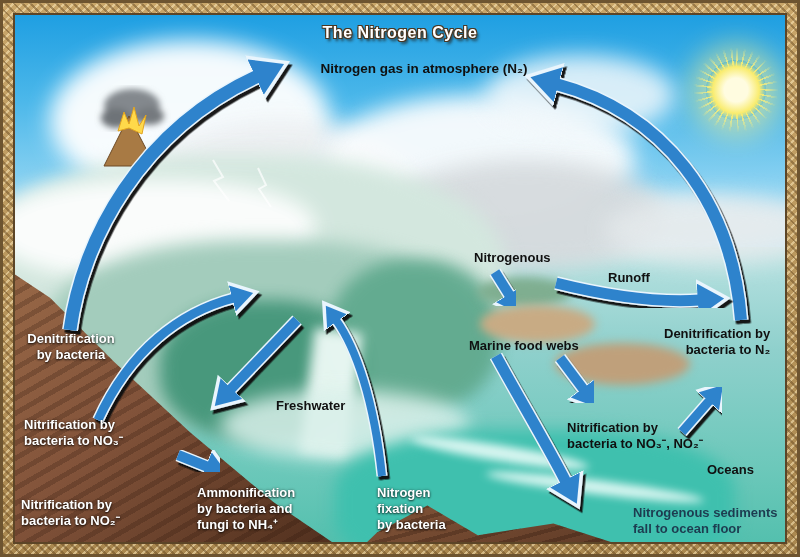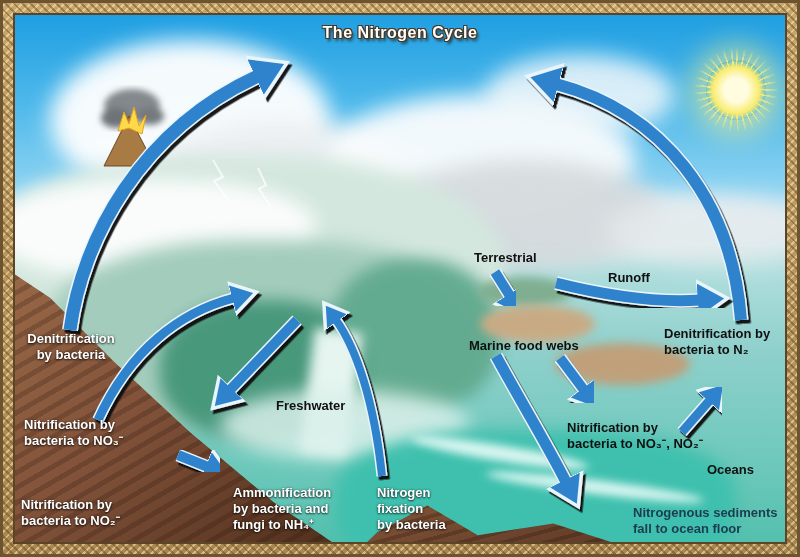--- a/index.html
+++ b/index.html
@@ -204,36 +204,37 @@
       <path class="outl" d="M 496 356 C 520 400 550 450 566 482" stroke-width="14" marker-end="url(#ahO)"></path>
         <path class="main" d="M 496 356 C 520 400 550 450 566 482" stroke-width="11" marker-end="url(#ah)"></path>
       </g>
     <g class="arr" filter="url(#ds)">
       <path class="outl" d="M 682 432 L 710 400" stroke-width="12" marker-end="url(#ahO)"></path>
         <path class="main" d="M 682 432 L 710 400" stroke-width="9" marker-end="url(#ah)"></path>
       </g>
   </svg>
 
   <div class="title">The Nitrogen Cycle</div>
-  <div class="lbl lbl-black" style="left:474px;top:250px;">Terrestrial</div>
+  <div class="lbl lbl-black atm ctr" style="left:424px;top:61px;">Nitrogen gas in atmosphere (N₂)</div>
+  <div class="lbl lbl-black" style="left:474px;top:250px;">Nitrogenous</div>
   <div class="lbl lbl-black" style="left:608px;top:270px;">Runoff</div>
   <div class="lbl lbl-white ctr" style="left:71px;top:331px;">Denitrification
 by bacteria</div>
   <div class="lbl lbl-white" style="left:24px;top:417px;">Nitrification by
 bacteria to NO₃⁻</div>
   <div class="lbl lbl-black" style="left:276px;top:398px;">Freshwater</div>
   <div class="lbl lbl-black" style="left:469px;top:338px;">Marine food webs</div>
-  <div class="lbl lbl-black" style="left:664px;top:326px;">Denitrification by
+  <div class="lbl lbl-black" style="left:664px;top:326px;text-align:right;">Denitrification by
 bacteria to N₂</div>
   <div class="lbl lbl-black" style="left:567px;top:420px;">Nitrification by
 bacteria to NO₃⁻, NO₂⁻</div>
   <div class="lbl lbl-black" style="left:707px;top:462px;">Oceans</div>
   <div class="lbl lbl-white" style="left:377px;top:485px;">Nitrogen
 fixation
 by bacteria</div>
   <div class="lbl lbl-white" style="left:21px;top:497px;">Nitrification by
 bacteria to NO₂⁻</div>
-  <div class="lbl lbl-white" style="left:197px;top:485px;margin-left:36px;">Ammonification
+  <div class="lbl lbl-white" style="left:197px;top:485px;">Ammonification
 by bacteria and
 fungi to NH₄⁺</div>
   <div class="lbl lbl-dark" style="left:605px;top:505px;">Nitrogenous sediments
 fall to ocean floor</div>
 </div>
 
 </body></html>

